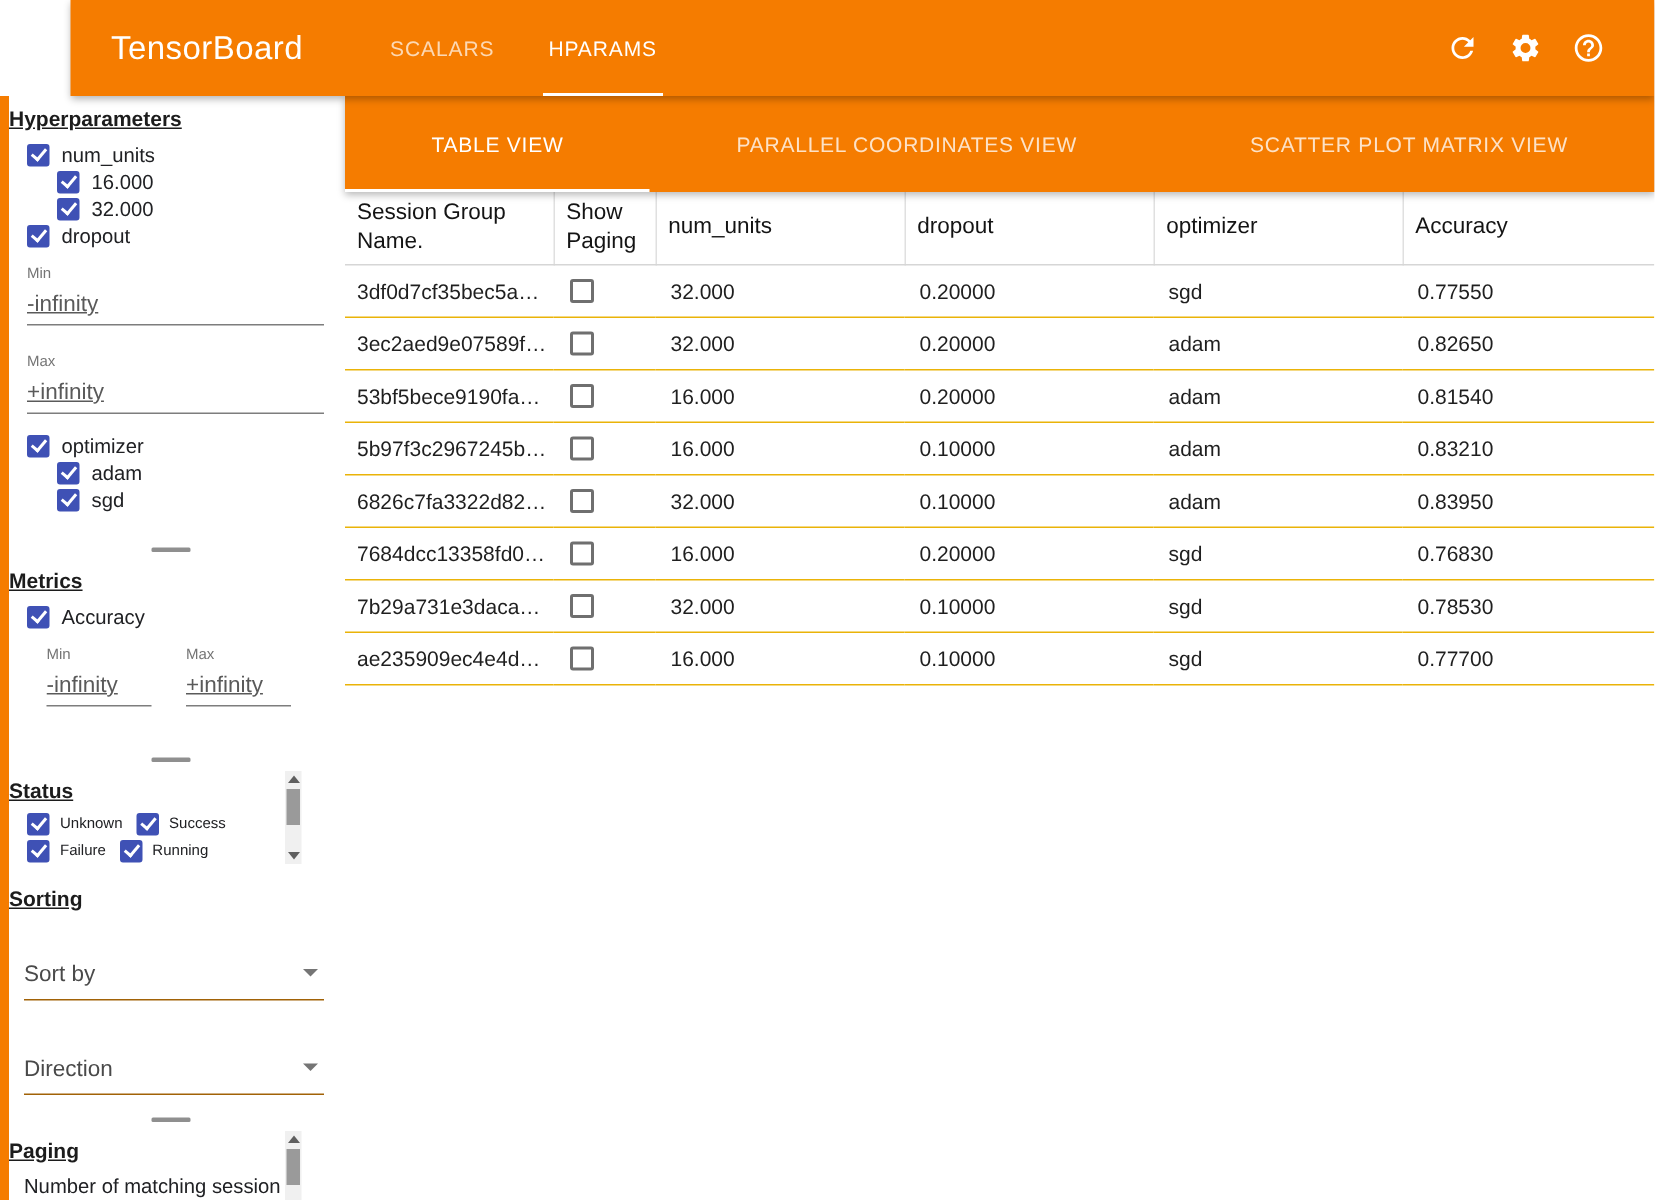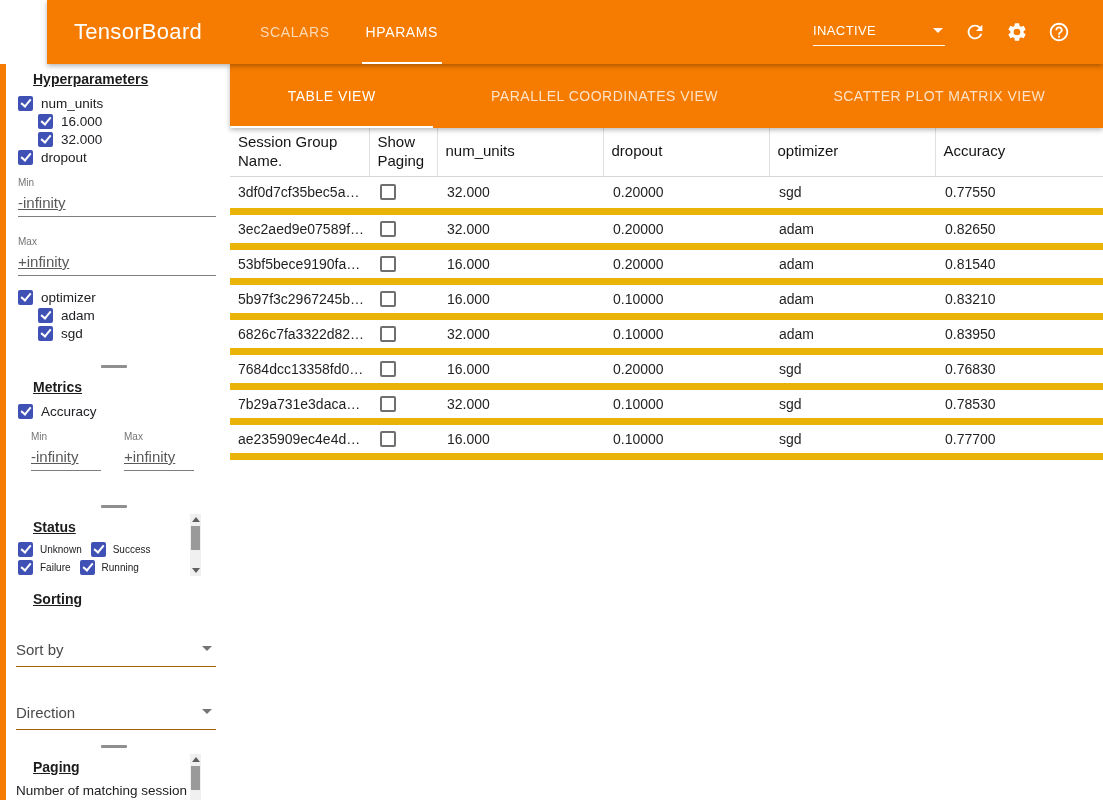--- a/index.html
+++ b/index.html
@@ -25,21 +25,21 @@
   .icon-btn { width: 24px; height: 24px; display: flex; align-items: center; justify-content: center; cursor: pointer; }
   .icon-btn svg { width: 22px; height: 22px; fill: #fff; }
 
   
   .content { flex: 1; display: flex; min-height: 0; }
   .left-strip { width: 6px; flex: none; background: #f57c00; }
 
   
   .sidebar { width: 224px; flex: none; background: #fff; display: flex; flex-direction: column; overflow: hidden; padding-right: 8px; }
   .pane { overflow: hidden; position: relative; flex: none; }
-  .pane h3 { font-size: 14px; font-weight: 700; color: #1c1c1c; text-decoration: underline; margin: 6px 27px 2px; line-height: 18px; }
+  .pane h3 { font-size: 14px; font-weight: 700; color: #1c1c1c; text-decoration: underline; margin: 6px 0 2px; line-height: 18px; }
   .handle { height: 12px; flex: none; display: flex; align-items: center; justify-content: center; cursor: row-resize; }
   .grip { width: 26px; height: 3px; background: #8f8f8f; border-radius: 1px; }
 
   .cb-row { display: flex; align-items: center; gap: 8px; height: 18px; padding: 0 12px; font-size: 13.5px; color: #202124; cursor: default; }
   .cb-row.first { margin-top: 6px; }
   .cb-row.child { padding-left: 32px; }
   .cb-row.gap-top { margin-top: 12px; }
   .cb { width: 15px; height: 15px; border: 2px solid #3f51b5; border-radius: 2px; background: #3f51b5; position: relative; flex: none; cursor: pointer; }
   .cb::after { content: ""; position: absolute; left: 3px; top: -1px; width: 4px; height: 8px;
     border: solid #fff; border-width: 0 2px 2px 0; transform: rotate(40deg); }
@@ -78,21 +78,21 @@
   .view-tab { flex: 1 1 auto; display: flex; align-items: center; justify-content: center; padding: 0 16px;
     font-size: 14px; font-weight: 500; letter-spacing: .5px; color: rgba(255,255,255,.78); cursor: pointer; white-space: nowrap; position: relative; }
   .view-tab.active { color: #fff; }
   .view-tab.active::after { content: ""; position: absolute; left: 0; right: 0; bottom: 0; height: 2px; background: #fff; }
 
   .table-wrap { flex: 1; overflow: auto; }
   table { width: 100%; border-collapse: collapse; table-layout: fixed; }
   th { text-align: left; font-weight: 400; font-size: 15px; color: #141414; vertical-align: middle;
     height: 48px; padding: 5px 8px; line-height: 1.25; border-right: 1px solid #e0e0e0; border-bottom: 1px solid #d6d6d6; }
   th:last-child { border-right: none; }
-  td { height: 35px; font-size: 14px; color: #1f1f1f; padding: 0 10px; border-bottom: 7px solid #eab308;
+  td { height: 35px; font-size: 14px; color: #1f1f1f; padding: 0 10px; border-bottom: 1px solid #eab308;
     white-space: nowrap; overflow: hidden; }
   td.c-name { padding: 0 6px 0 8px; }
   td.c-check { padding: 0; }
   .tcb { display: block; width: 16px; height: 16px; margin-left: 11px; border: 2px solid #6f6f6f; border-radius: 2px; background: #fff; cursor: pointer; }
 </style>
 </head>
 <body>
 
 <div class="app">
 
@@ -100,24 +100,20 @@
     <div class="logo">TensorBoard</div>
     <nav class="nav-tabs">
       <div class="nav-tab">
         <span>SCALARS</span>
       </div>
       <div class="nav-tab active">
         <span>HPARAMS</span>
       </div>
     </nav>
     <div class="topbar-right">
-      <div class="run-select">
-        <span class="val">INACTIVE</span>
-        <span class="caret-w"></span>
-      </div>
       <span class="icon-btn">
         <svg viewBox="0 0 24 24">
             <path d="M17.65 6.35C16.2 4.9 14.21 4 12 4c-4.42 0-7.99 3.58-7.99 8s3.57 8 7.99 8c3.73 0 6.84-2.55 7.73-6h-2.08c-.82 2.33-3.04 4-5.65 4-3.31 0-6-2.69-6-6s2.69-6 6-6c1.66 0 3.14.69 4.22 1.78L13 11h7V4l-2.35 2.35z"></path>
           </svg>
       </span>
       <span class="icon-btn">
         <svg viewBox="0 0 24 24">
             <path d="M19.14 12.94c.04-.3.06-.61.06-.94 0-.32-.02-.64-.07-.94l2.03-1.58a.49.49 0 0 0 .12-.61l-1.92-3.32a.49.49 0 0 0-.59-.22l-2.39.96a7.03 7.03 0 0 0-1.62-.94l-.36-2.54a.48.48 0 0 0-.48-.41h-3.84a.48.48 0 0 0-.47.41l-.36 2.54c-.59.24-1.13.57-1.62.94l-2.39-.96a.48.48 0 0 0-.59.22L2.74 8.87a.49.49 0 0 0 .12.61l2.03 1.58c-.05.3-.09.63-.09.94s.02.64.07.94l-2.03 1.58a.49.49 0 0 0-.12.61l1.92 3.32c.12.22.37.29.59.22l2.39-.96c.5.38 1.03.7 1.62.94l.36 2.54c.05.24.24.41.48.41h3.84c.24 0 .44-.17.47-.41l.36-2.54c.59-.24 1.13-.56 1.62-.94l2.39.96c.22.08.47 0 .59-.22l1.92-3.32a.49.49 0 0 0-.12-.61l-2.01-1.58zM12 15.6a3.6 3.6 0 1 1 0-7.2 3.6 3.6 0 0 1 0 7.2z"></path>
           </svg>
       </span>

